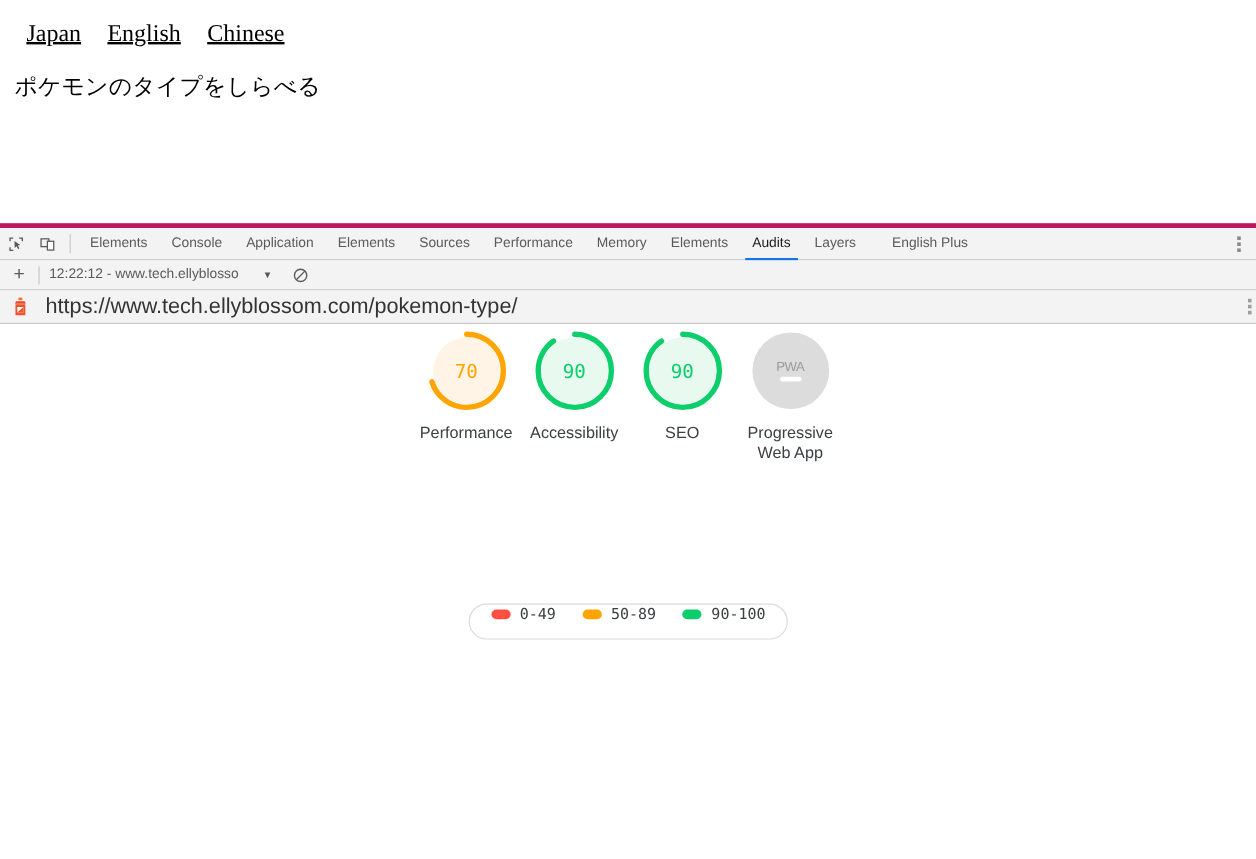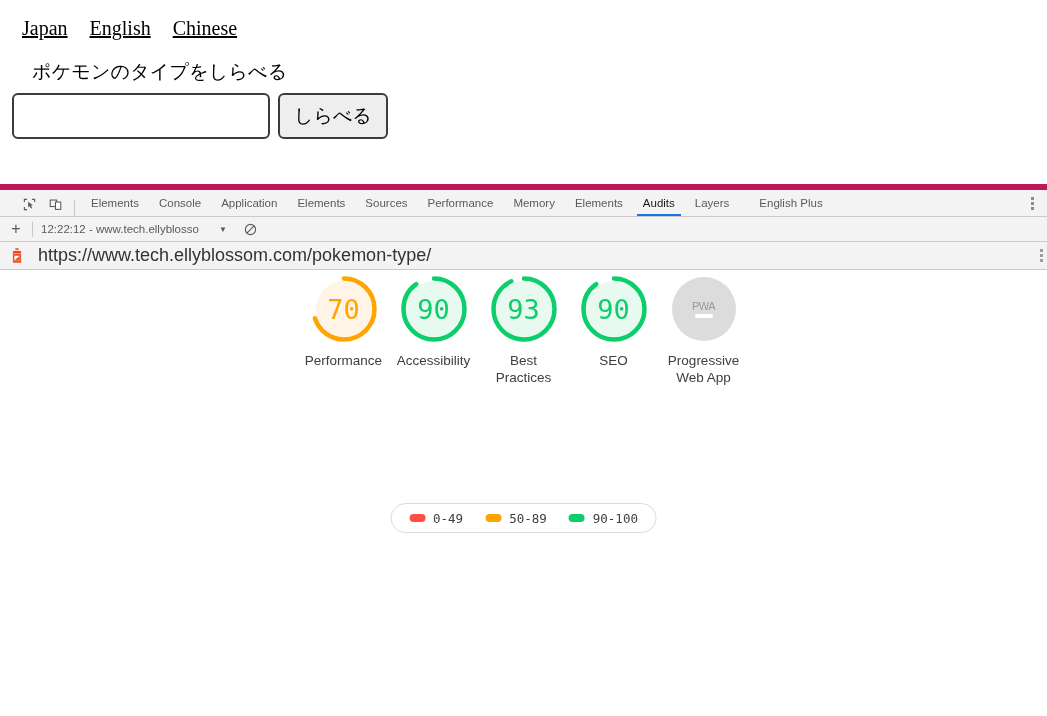--- a/index.html
+++ b/index.html
@@ -9,39 +9,38 @@
     font-family: "Liberation Sans", sans-serif;
     overflow: hidden;
   }
   * { box-sizing: border-box; }
 
   
   .page-content {
     position: absolute; left: 0; top: 0;
     width: 1047px; height: 190px;
     background: #fff;
-    border-bottom: 6px solid #be185d;
+    border-bottom: 4px solid #be185d;
   }
   .lang-nav {
     position: absolute; left: 22px; top: 17px;
     display: flex; gap: 22px; align-items: baseline;
   }
   .lang-link {
     font-size: 20px;
     color: #000;
     text-decoration: underline;
     cursor: pointer;
     font-family: "Liberation Serif", serif;
   }
   .jp-heading {
     position: absolute; left: 12px; top: 59px;
     font-size: 19px; color: #000;
     font-family: "DejaVu Sans", sans-serif;
     letter-spacing: 0.2px;
-    margin-left: 20px;
   }
   .form-row {
     position: absolute; left: 12px; top: 93px;
     display: flex; align-items: flex-start; gap: 8px;
   }
   .search-input {
     width: 258px; height: 46px;
     border: 2px solid #3c3c3c;
     border-radius: 6px;
     background: #fff;
@@ -66,21 +65,21 @@
   .devtools {
     position: absolute; left: 0; top: 190px;
     width: 1047px; height: 526px;
     background: #ffffff;
   }
   .dt-tabbar {
     position: relative;
     height: 27px;
     background: #f3f3f3;
     border-bottom: 1px solid #cacaca;
-    display: flex; align-items: flex-end; padding-left: 16px;
+    display: flex; align-items: center;
   }
   .dt-icon-btn {
     width: 26px; height: 24px;
     display: flex; align-items: center; justify-content: center;
     cursor: pointer;
   }
   .dt-sep {
     width: 1px; height: 16px; background: #c7c7c7; margin: 0 6px;
   }
   .dt-tab {
@@ -173,21 +172,21 @@
   .gauge-item {
     width: 90px;
     display: flex; flex-direction: column; align-items: center;
     cursor: pointer;
   }
   .gauge-wrap { position: relative; width: 72px; height: 72px; }
   .gauge-wrap svg { display: block; }
   .gauge-num {
     position: absolute; left: 0; top: 0; width: 72px; height: 72px;
     display: flex; align-items: center; justify-content: center;
-    font-size: 27px;
+    font-size: 16px;
     font-family: "DejaVu Sans Mono", monospace;
   }
   .gauge-label {
     margin-top: 7px;
     font-size: 13.5px;
     color: #3c4043;
     text-align: center;
     line-height: 17px;
     width: 78px;
   }
@@ -205,21 +204,21 @@
     font-family: "Liberation Sans", sans-serif;
   }
   .pwa-dash { width: 18px; height: 4px; border-radius: 2px; background: #ffffff; }
 
   
   .legend {
     position: absolute; top: 233px; left: 50%; transform: translateX(-50%);
     height: 30px;
     border: 1px solid #dcdcdc;
     border-radius: 15px;
-    display: flex; align-items: center;
+    display: flex; align-items: flex-start;
     padding: 0 18px;
     gap: 22px;
     background: #fff;
   }
   .legend-item { display: flex; align-items: center; gap: 8px; }
   .legend-swatch { width: 16px; height: 8px; border-radius: 4px; display: block; }
   .legend-text {
     font-size: 12.5px; color: #3c4043;
     font-family: "DejaVu Sans Mono", monospace;
   }
@@ -230,24 +229,20 @@
 <div class="page-content">
 
   <div class="lang-nav">
     <a class="lang-link">Japan</a>
     <a class="lang-link">English</a>
     <a class="lang-link">Chinese</a>
   </div>
 
   <div class="jp-heading">ポケモンのタイプをしらべる</div>
 
-  <div class="form-row">
-    <input class="search-input" type="text" placeholder="" style="">
-    <button class="search-btn">しらべる</button>
-  </div>
 
 </div>
 
 <div class="devtools">
 
   <div class="dt-tabbar">
     <div class="dt-icon-btn">
       <svg width="13" height="13" viewBox="0 0 16 16">
         <path d="M1 1h4v1.4H2.4V5H1V1zm10 0h4v4h-1.4V2.4H11V1z" fill="#5a5a5a"></path>
         <path d="M1 11h1.4v2.6H5V15H1v-4z" fill="#5a5a5a"></path>
@@ -333,30 +328,20 @@
         <div class="gauge-wrap">
           <svg width="72" height="72" viewBox="0 0 72 72">
             <circle cx="36" cy="36" r="28" fill="#e8f9f0"></circle>
             <circle cx="36" cy="36" r="30.5" fill="none" stroke="#0cce6b" stroke-width="4.5" stroke-linecap="round" stroke-dasharray="172.4 191.6" transform="rotate(-90 36 36)"></circle>
           </svg>
           <div class="gauge-num" style="color:#0cce6b">90</div>
         </div>
         <div class="gauge-label">Accessibility</div>
       </div>
 
-      <div class="gauge-item">
-        <div class="gauge-wrap">
-          <svg width="72" height="72" viewBox="0 0 72 72">
-            <circle cx="36" cy="36" r="28" fill="#e8f9f0"></circle>
-            <circle cx="36" cy="36" r="30.5" fill="none" stroke="#0cce6b" stroke-width="4.5" stroke-linecap="round" stroke-dasharray="178.2 191.6" transform="rotate(-90 36 36)"></circle>
-          </svg>
-          <div class="gauge-num" style="color:#0cce6b">93</div>
-        </div>
-        <div class="gauge-label">Best Practices</div>
-      </div>
 
       <div class="gauge-item">
         <div class="gauge-wrap">
           <svg width="72" height="72" viewBox="0 0 72 72">
             <circle cx="36" cy="36" r="28" fill="#e8f9f0"></circle>
             <circle cx="36" cy="36" r="30.5" fill="none" stroke="#0cce6b" stroke-width="4.5" stroke-linecap="round" stroke-dasharray="172.4 191.6" transform="rotate(-90 36 36)"></circle>
           </svg>
           <div class="gauge-num" style="color:#0cce6b">90</div>
         </div>
         <div class="gauge-label">SEO</div>

